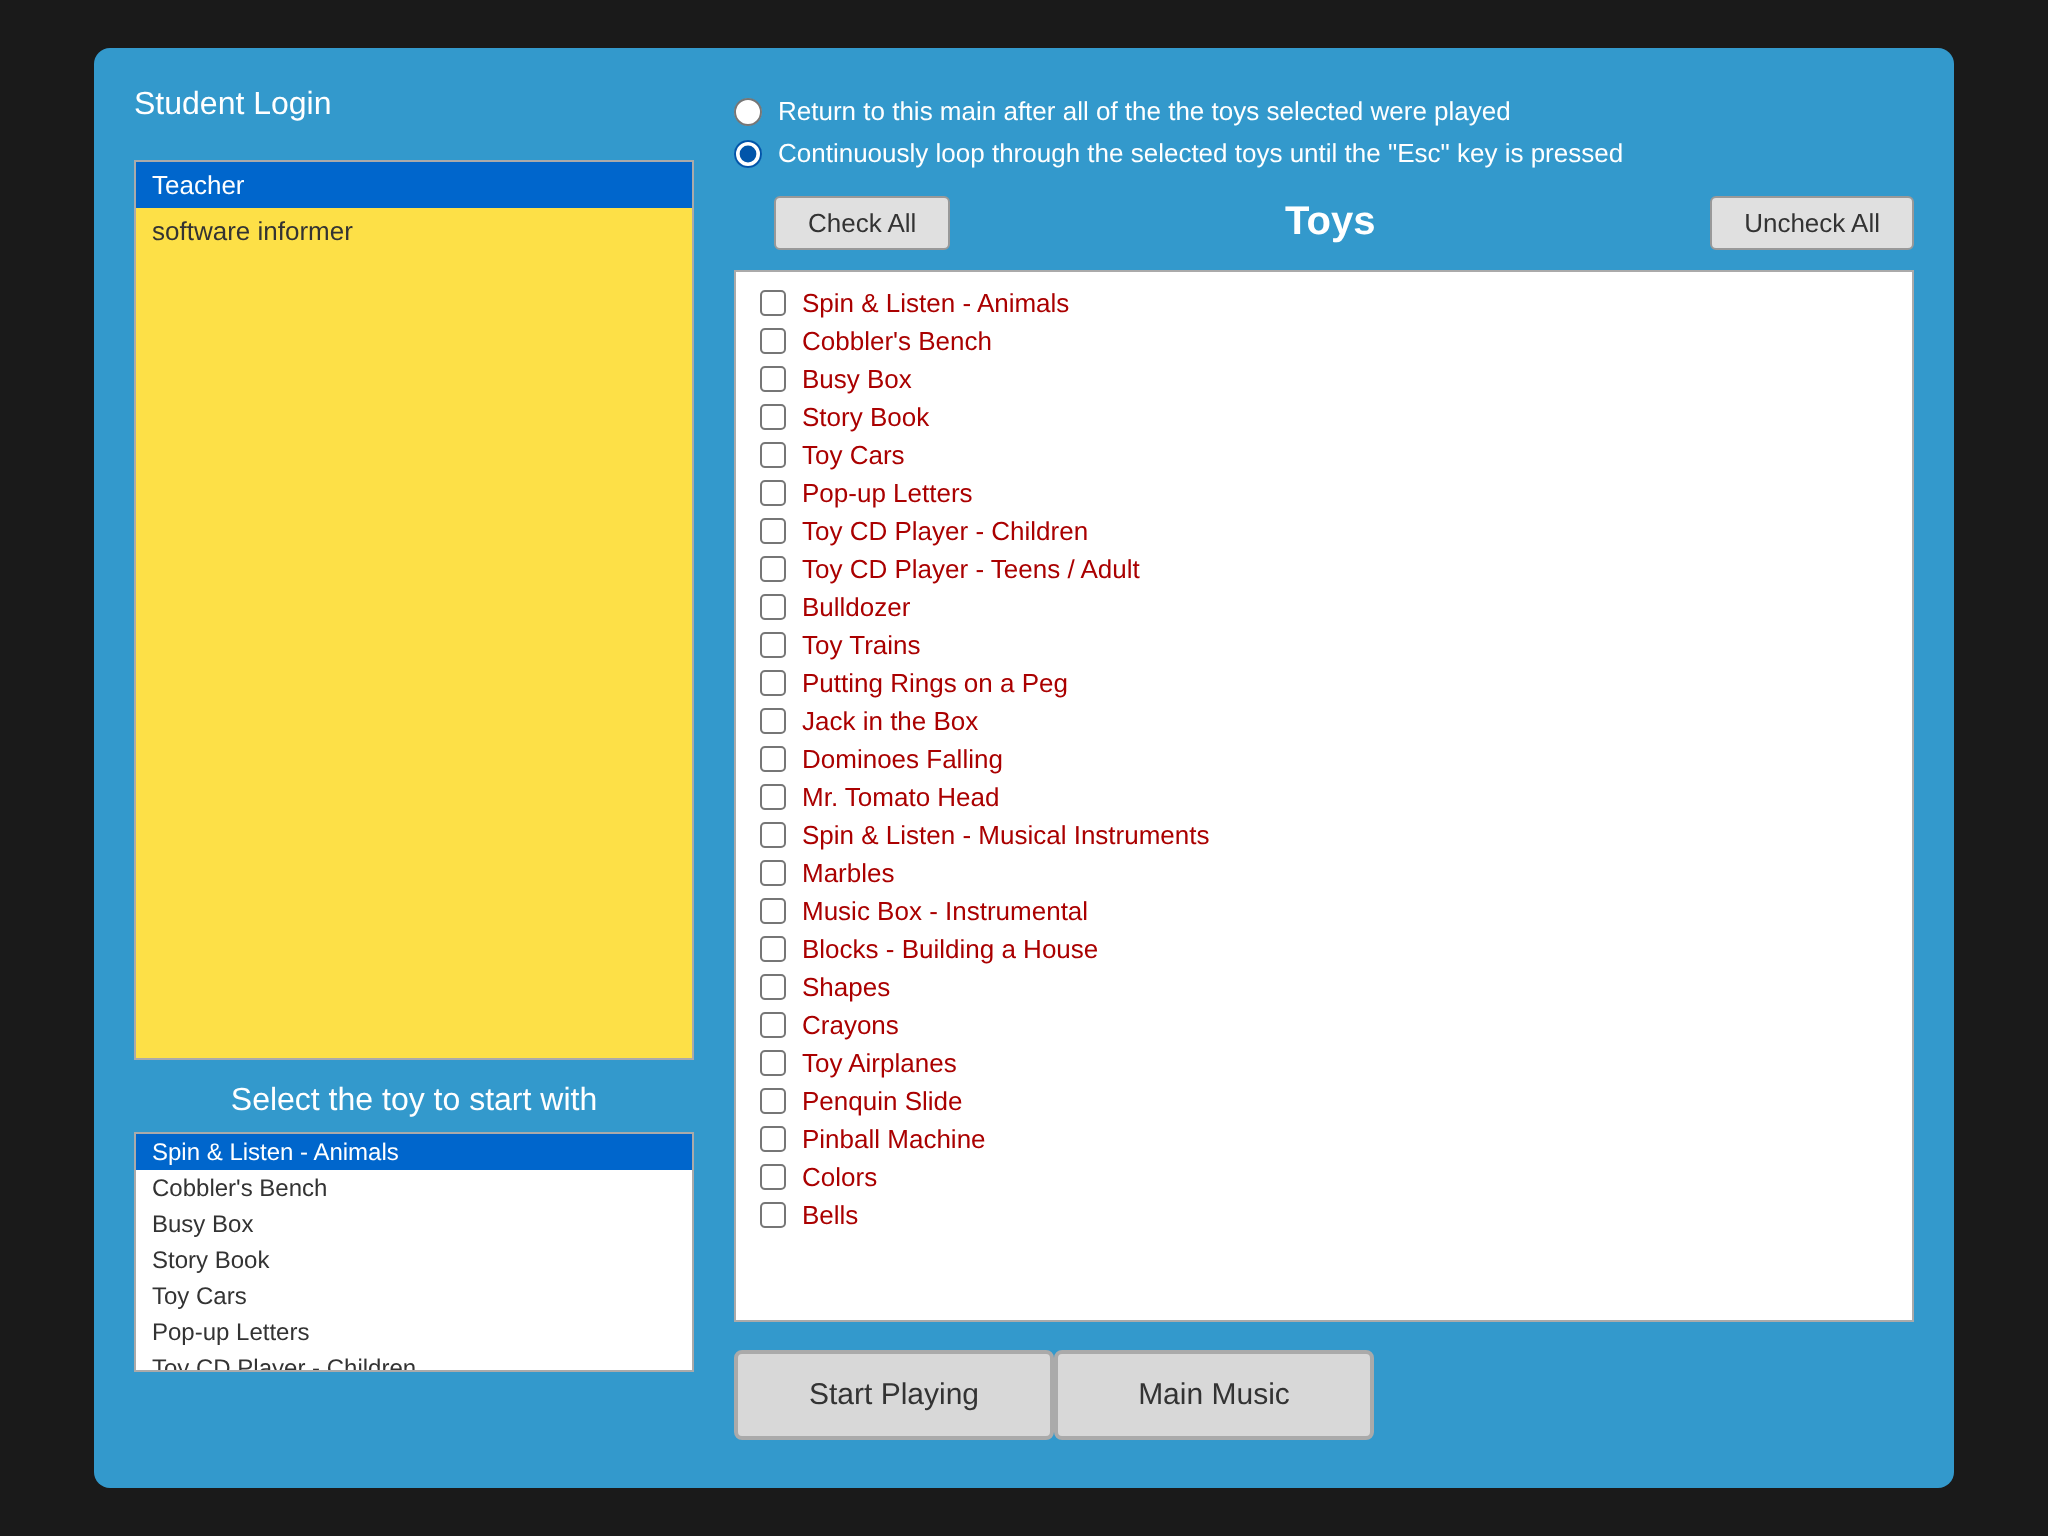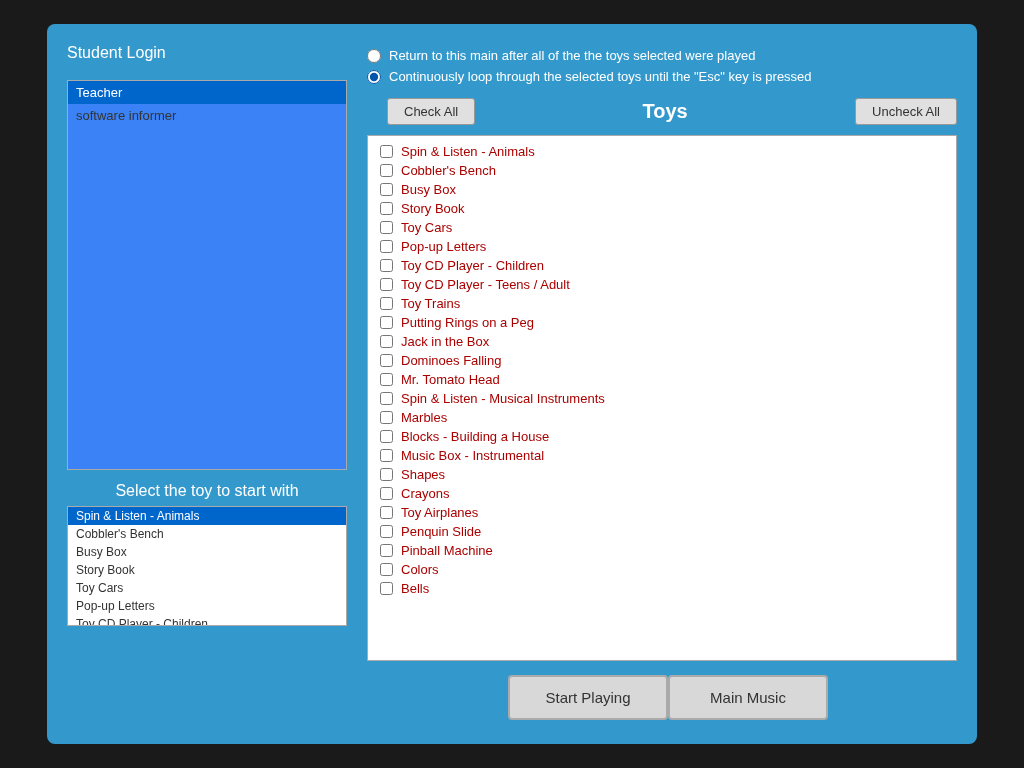--- a/index.html
+++ b/index.html
@@ -30,23 +30,23 @@
       gap: 12px;
     }
     .section-title {
       color: white;
       text-align: left;
       font-size: 16px;
       font-weight: normal;
       margin-bottom: 6px;
     }
     .user-list {
-      background: #3b82f6;
+      background: #fde047;
       border: 1px solid #aaa;
-      height: 390px;
+      height: 450px;
       overflow-y: auto;
     }
     .user-list-item {
       padding: 4px 8px;
       cursor: pointer;
       color: #333;
     }
     .user-list-item.selected {
       background: #0066cc;
       color: white;
@@ -152,23 +152,22 @@
       width: 13px;
       height: 13px;
       flex-shrink: 0;
     }
     .toy-item-label {
       color: #aa0000;
       font-size: 13px;
     }
     .bottom-buttons {
       display: flex;
-      justify-content: center;
+      justify-content: flex-start;
       padding: 4px 0;
-      margin-left: 12px;
     }
     
     ::-webkit-scrollbar { width: 14px; }
     ::-webkit-scrollbar-track { background: #f0f0f0; border: 1px solid #ccc; }
     ::-webkit-scrollbar-thumb { background: #b0b0b0; border: 1px solid #999; }
   </style>
 </head>
 <body>
 
 <div class="app-window">
@@ -240,20 +239,24 @@
         <div class="toy-item">
           <input type="checkbox" style="">
           <span class="toy-item-label">Toy CD Player - Children</span>
         </div>
         <div class="toy-item">
           <input type="checkbox" style="">
           <span class="toy-item-label">Toy CD Player - Teens / Adult</span>
         </div>
         <div class="toy-item">
           <input type="checkbox" style="">
+          <span class="toy-item-label">Bulldozer</span>
+        </div>
+        <div class="toy-item">
+          <input type="checkbox" style="">
           <span class="toy-item-label">Toy Trains</span>
         </div>
         <div class="toy-item">
           <input type="checkbox" style="">
           <span class="toy-item-label">Putting Rings on a Peg</span>
         </div>
         <div class="toy-item">
           <input type="checkbox" style="">
           <span class="toy-item-label">Jack in the Box</span>
         </div>
@@ -268,25 +271,25 @@
         <div class="toy-item">
           <input type="checkbox" style="">
           <span class="toy-item-label">Spin &amp; Listen - Musical Instruments</span>
         </div>
         <div class="toy-item">
           <input type="checkbox" style="">
           <span class="toy-item-label">Marbles</span>
         </div>
         <div class="toy-item">
           <input type="checkbox" style="">
+          <span class="toy-item-label">Music Box - Instrumental</span>
+        </div>
+        <div class="toy-item">
+          <input type="checkbox" style="">
           <span class="toy-item-label">Blocks - Building a House</span>
-        </div>
-        <div class="toy-item">
-          <input type="checkbox" style="">
-          <span class="toy-item-label">Music Box - Instrumental</span>
         </div>
         <div class="toy-item">
           <input type="checkbox" style="">
           <span class="toy-item-label">Shapes</span>
         </div>
         <div class="toy-item">
           <input type="checkbox" style="">
           <span class="toy-item-label">Crayons</span>
         </div>
         <div class="toy-item">

